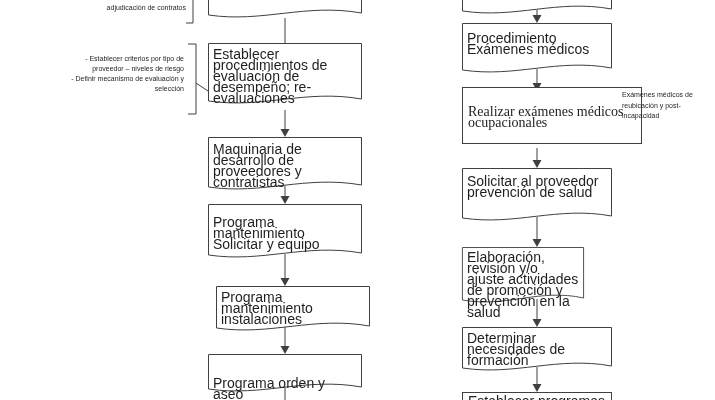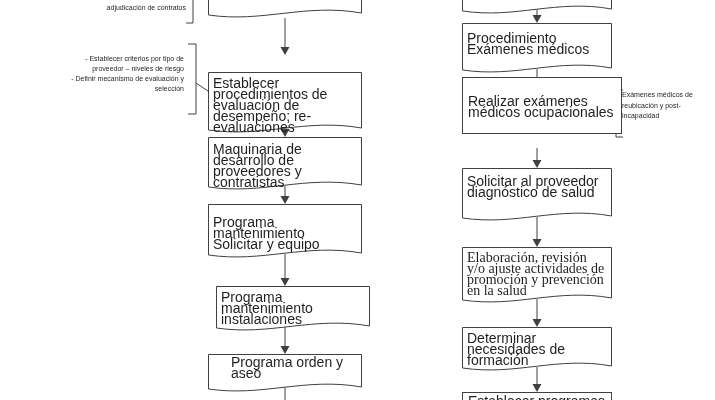--- a/index.html
+++ b/index.html
@@ -100,21 +100,21 @@
         <line x1="609" y1="110" x2="616" y2="110"></line>
       </g>
   </svg>
 
   <div class="node" style="left:208px;top:-32px;width:154px;height:52px;">
     <svg class="shape" viewBox="0 0 154 52" preserveAspectRatio="none">
         <path d="M0.5,0.5 L153.5,0.5 L153.5,45 C 97,35 55,55 0.5,47 Z"></path>
       </svg>
   </div>
 
-  <div class="node" style="left:208px;top:72px;width:154px;height:63px;">
+  <div class="node" style="left:208px;top:43px;width:154px;height:63px;">
     <svg class="shape" viewBox="0 0 154 63" preserveAspectRatio="none">
         <path d="M0.5,0.5 L153.5,0.5 L153.5,56 C 97,46 55,66 0.5,58 Z"></path>
       </svg>
     <div class="label" style="padding-top:6px;">Establecer procedimientos de evaluación de desempeño; re-evaluaciones</div>
   </div>
 
   <div class="node" style="left:208px;top:137px;width:154px;height:55px;">
     <svg class="shape" viewBox="0 0 154 55" preserveAspectRatio="none">
         <path d="M0.5,0.5 L153.5,0.5 L153.5,48 C 97,38 55,58 0.5,50 Z"></path>
       </svg>
@@ -132,21 +132,21 @@
     <svg class="shape" viewBox="0 0 154 47" preserveAspectRatio="none">
         <path d="M0.5,0.5 L153.5,0.5 L153.5,40 C 97,30 55,50 0.5,42 Z"></path>
       </svg>
     <div class="label" style="padding-top:6px;">Programa mantenimiento instalaciones</div>
   </div>
 
   <div class="node" style="left:208px;top:354px;width:154px;height:40px;">
     <svg class="shape" viewBox="0 0 154 40" preserveAspectRatio="none">
         <path d="M0.5,0.5 L153.5,0.5 L153.5,33 C 97,23 55,43 0.5,35 Z"></path>
       </svg>
-    <div class="label" style="padding-top:3px;margin-left:18px;">Programa orden y aseo</div>
+    <div class="label" style="padding-top:24px;">Programa orden y aseo</div>
   </div>
 
   <div class="ann ann-right-align" style="left:10px;top:-7px;width:176px;">Definir cómo medir la cotización en la
 adjudicación de contratos</div>
   <div class="ann ann-right-align" style="left:10px;top:54px;width:174px;">- Establecer criterios por tipo de
 proveedor – niveles de riesgo
 - Definir mecanismo de evaluación y
 selección</div>
 
   <div class="node" style="left:462px;top:-34px;width:150px;height:50px;">
@@ -155,32 +155,32 @@
       </svg>
   </div>
 
   <div class="node" style="left:462px;top:23px;width:150px;height:52px;">
     <svg class="shape" viewBox="0 0 150 52" preserveAspectRatio="none">
         <path d="M0.5,0.5 L149.5,0.5 L149.5,45 C 95,35 54,55 0.5,47 Z"></path>
       </svg>
     <div class="label" style="padding-top:10px;">Procedimiento Exámenes médicos</div>
   </div>
 
-  <div class="rectnode" style="left:462px;top:77px;width:160px;height:57px;">
+  <div class="rectnode" style="left:462px;top:87px;width:180px;height:57px;font-family:Liberation Serif, serif;">
     <div class="label" style="padding-top:18px;">Realizar exámenes médicos ocupacionales</div>
   </div>
 
   <div class="node" style="left:462px;top:168px;width:150px;height:55px;">
     <svg class="shape" viewBox="0 0 150 55" preserveAspectRatio="none">
         <path d="M0.5,0.5 L149.5,0.5 L149.5,48 C 95,38 54,58 0.5,50 Z"></path>
       </svg>
-    <div class="label" style="padding-top:8px;">Solicitar al proveedor diagnóstico de salud</div>
-  </div>
-
-  <div class="node" style="left:462px;top:247px;width:150px;height:58px;font-family:Liberation Serif, serif;">
+    <div class="label" style="padding-top:8px;">Solicitar al proveedor prevención de salud</div>
+  </div>
+
+  <div class="node" style="left:462px;top:247px;width:122px;height:58px;">
     <svg class="shape" viewBox="0 0 150 58" preserveAspectRatio="none">
         <path d="M0.5,0.5 L149.5,0.5 L149.5,51 C 95,41 54,61 0.5,53 Z"></path>
       </svg>
     <div class="label" style="padding-top:5px;">Elaboración, revisión y/o ajuste actividades de promoción y prevención en la salud</div>
   </div>
 
   <div class="node" style="left:462px;top:327px;width:150px;height:46px;">
     <svg class="shape" viewBox="0 0 150 46" preserveAspectRatio="none">
         <path d="M0.5,0.5 L149.5,0.5 L149.5,39 C 95,29 54,49 0.5,41 Z"></path>
       </svg>

